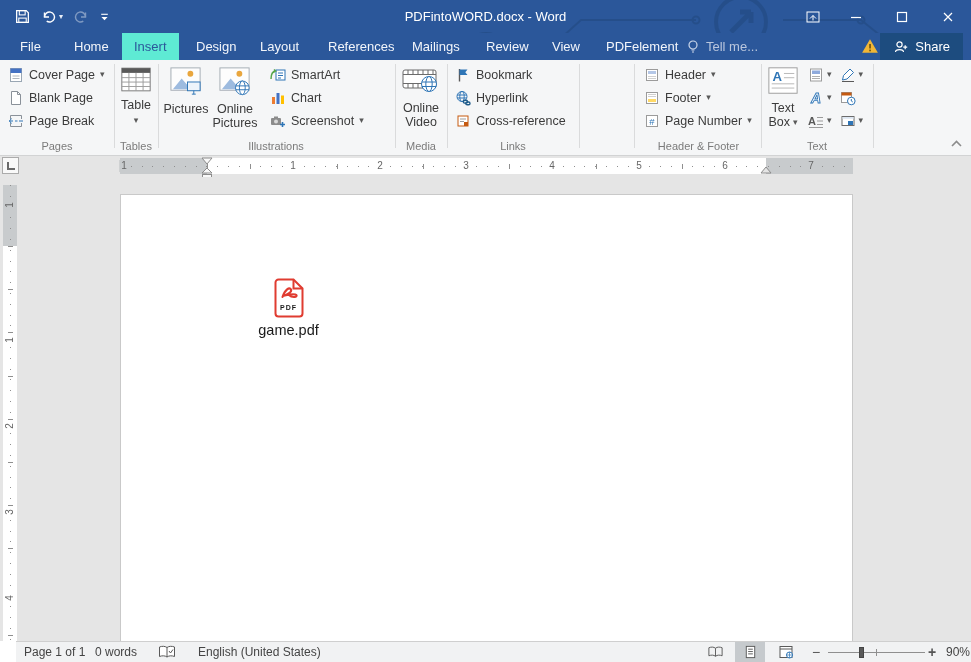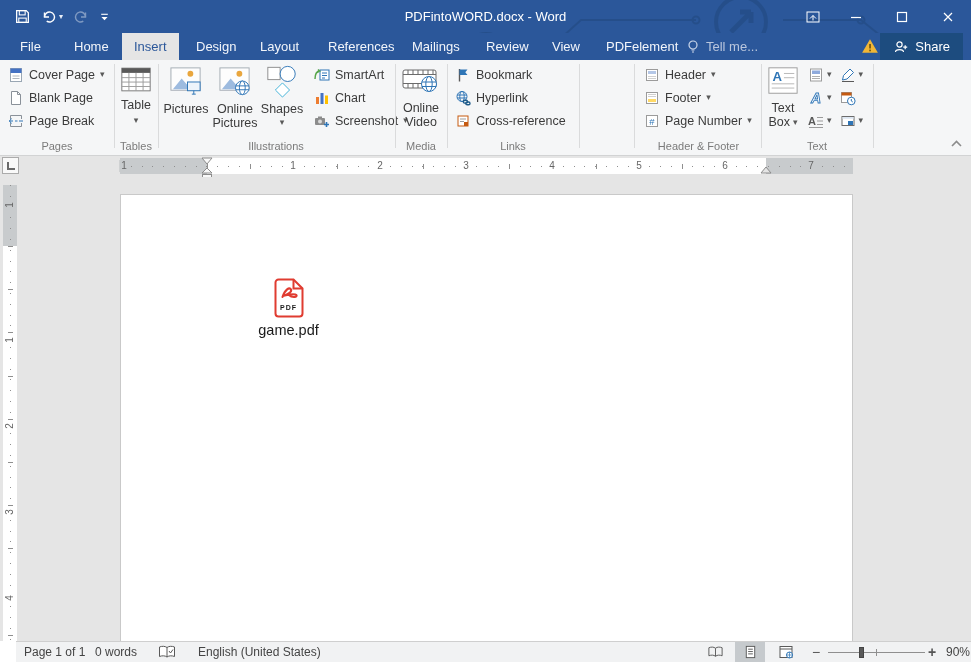--- a/index.html
+++ b/index.html
@@ -16,21 +16,21 @@
   .tbtn{background:transparent;border:none;display:flex;align-items:center;gap:2px;padding:2px;cursor:pointer}
   .tbtn.dim{opacity:.4}
   .wtitle{position:absolute;left:0;top:0;width:100%;height:33px;line-height:33px;text-align:center;color:#fff;font-size:13px;pointer-events:none}
   .wcontrols{position:absolute;right:0;top:0;height:33px;display:flex;align-items:stretch}
   .wbtn{width:46px;border:none;background:transparent;display:flex;align-items:center;justify-content:center;cursor:pointer}
   .rdo{width:40px}
 
   
   .tabrow{position:absolute;left:0;top:33px;width:971px;height:27px;background:#2b579a}
   .tab{position:absolute;top:0;height:27px;line-height:27px;padding:0 12px;color:#f2f5fa;font-size:13px;cursor:pointer}
-  .tab.active{background:#e5e5e5;color:#2b579a}
+  .tab.active{background:#5eead4;color:#2b579a}
   .tellme{position:absolute;top:0;height:27px;display:flex;align-items:center;gap:6px;color:#b9c6dd;font-size:13px;cursor:text}
   .warnbox{position:absolute;top:4px;cursor:pointer}
   .share{position:absolute;top:0;right:8px;height:27px;background:#1d4c7f;border:none;color:#fff;font-size:13px;display:flex;align-items:center;gap:6px;padding:0 13px;cursor:pointer}
 
   
   .ribbon{position:absolute;left:0;top:60px;width:971px;height:96px;background:#f5f6f7;border-bottom:1px solid #d2d3d4}
   .group{position:absolute;top:0;height:95px}
   .glabel{position:absolute;bottom:3px;left:0;width:100%;text-align:center;font-size:11px;color:#7b7b7b;white-space:nowrap}
   .gsep{position:absolute;top:4px;height:84px;width:1px;background:#dadbdc}
   .stack{position:absolute;left:2px;top:3px;display:flex;flex-direction:column}
@@ -271,29 +271,20 @@
               <path d="M4 26 L13 15 L20 23 L24 19 L30 26 Z" fill="#9dbbdf"></path>
               <g stroke="#2e75b6" fill="#fff">
                 <circle cx="25" cy="24.5" r="7"></circle>
                 <ellipse cx="25" cy="24.5" rx="3" ry="7"></ellipse>
                 <path d="M18.5 22.5 h13 M18.5 26.5 h13" fill="none"></path>
               </g>
             </svg>
           <span class="lbl">Online</span>
           <span class="lbl" style="margin-top:0">Pictures</span>
         </div>
-        <div class="bbtn" style="width:44px">
-          <svg width="34" height="35" viewBox="0 0 36 36">
-              <rect x="3" y="3" width="13" height="13" fill="#fff" stroke="#8c8c8c"></rect>
-              <circle cx="24" cy="10" r="8" fill="#fff" stroke="#2e75b6"></circle>
-              <path d="M11 27 l7.5-7.5 7.5 7.5 -7.5 7.5 z" fill="#fff" stroke="#3fb0d8"></path>
-            </svg>
-          <span class="lbl">Shapes</span>
-          <span class="caret" style="margin-top:2px"></span>
-        </div>
         <div class="icol" style="margin-top:1px">
           <div class="sbtn">
             <svg width="16" height="16" viewBox="0 0 16 16">
                 <rect x="6" y="3" width="9" height="10" fill="#fff" stroke="#2e75b6"></rect>
                 <path d="M8 6 h5 M8 8.5 h5 M8 11 h3" stroke="#2e75b6"></path>
                 <path d="M1 12 C1 7 2.5 4.5 5.5 4 L4 2.5 M5.5 4 L3.5 5.5" fill="none" stroke="#57a64a" stroke-width="1.5"></path>
               </svg>
             <span>SmartArt</span>
           </div>
           <div class="sbtn">

